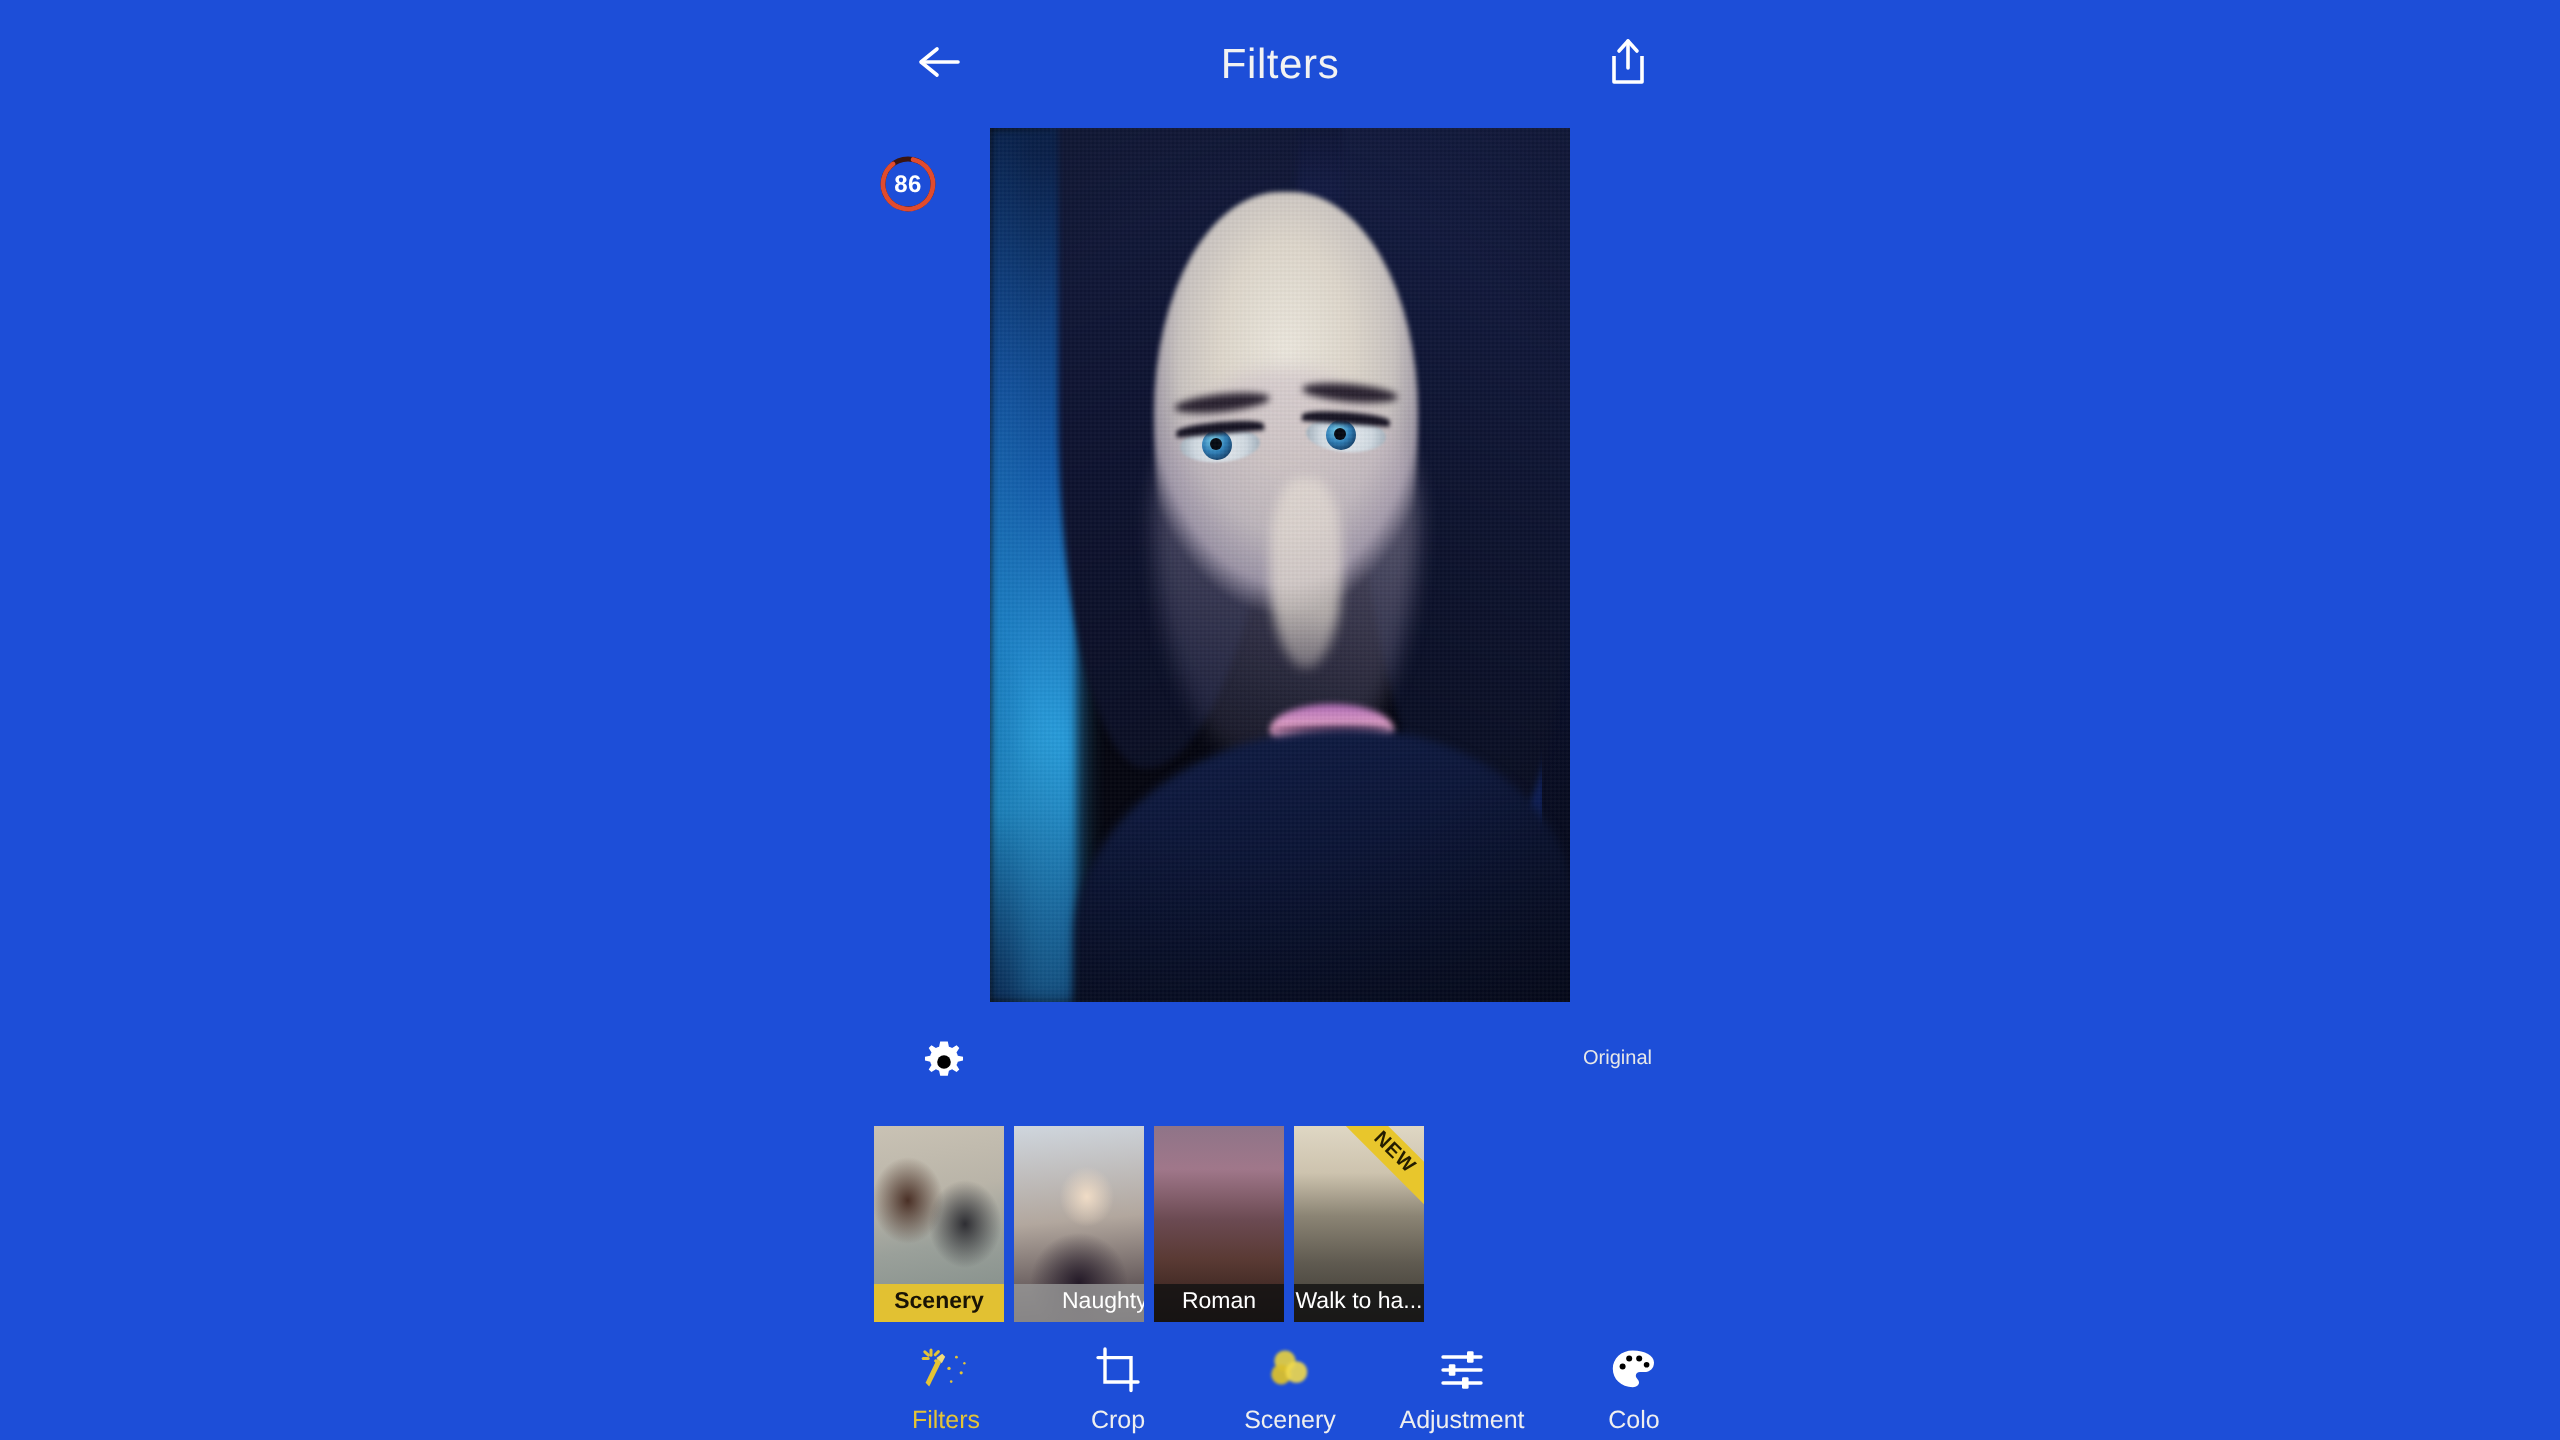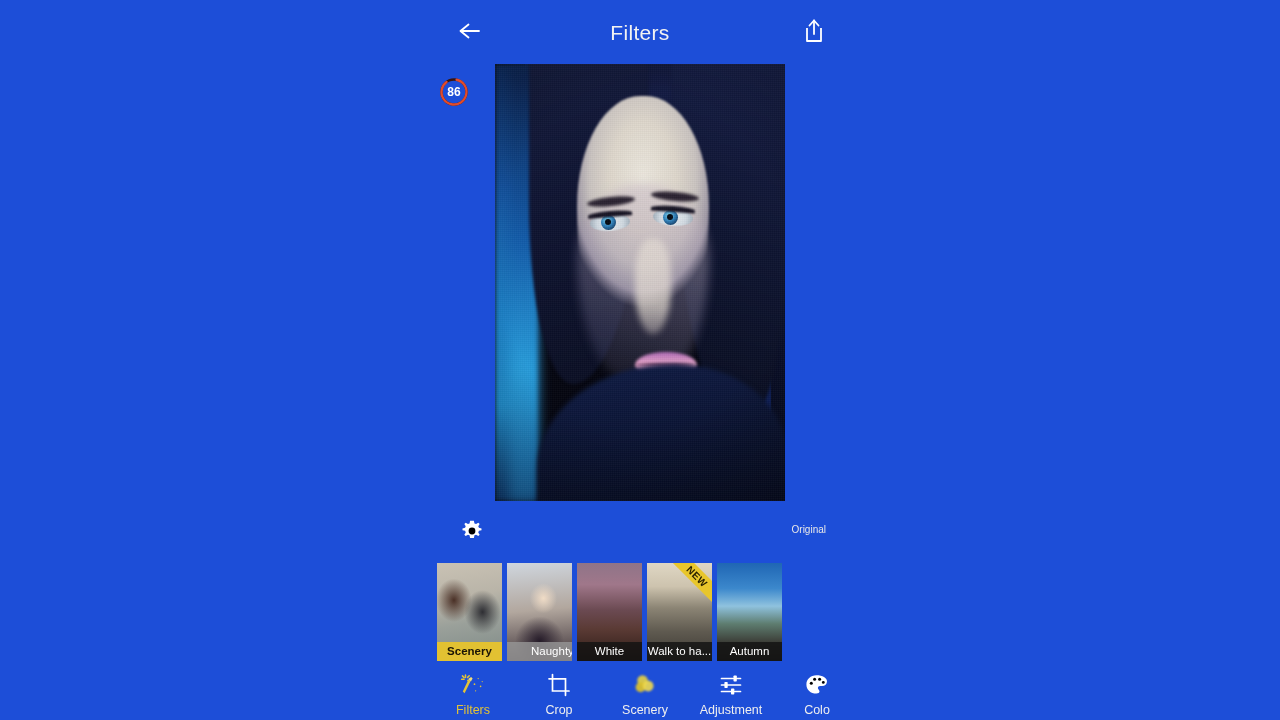--- a/index.html
+++ b/index.html
@@ -413,33 +413,29 @@
     </div>
 
 
     <div class="thumb">
       <div class="thumb-img a-naughty"></div>
       <div class="thumb-label hl">Naughty</div>
     </div>
 
     <div class="thumb">
       <div class="thumb-img a-roman"></div>
-      <div class="thumb-label">White</div>
+      <div class="thumb-label">Roman</div>
     </div>
 
     <div class="thumb">
       <div class="thumb-img a-walk"></div>
       <div class="new-ribbon">NEW</div>
       <div class="thumb-label">Walk to ha...</div>
     </div>
 
-    <div class="thumb">
-      <div class="thumb-img a-autumn"></div>
-      <div class="thumb-label">Autumn</div>
-    </div>
 
   </div>
 
   <div class="bottomnav">
 
     <div class="nav-item active">
       <span class="nav-icon">
         <svg width="26" height="24" viewBox="0 0 26 24">
           <g stroke="#e3c337" stroke-width="1.5" stroke-linecap="round">
             <line x1="5.5" y1="2" x2="5.5" y2="4.6"></line>

